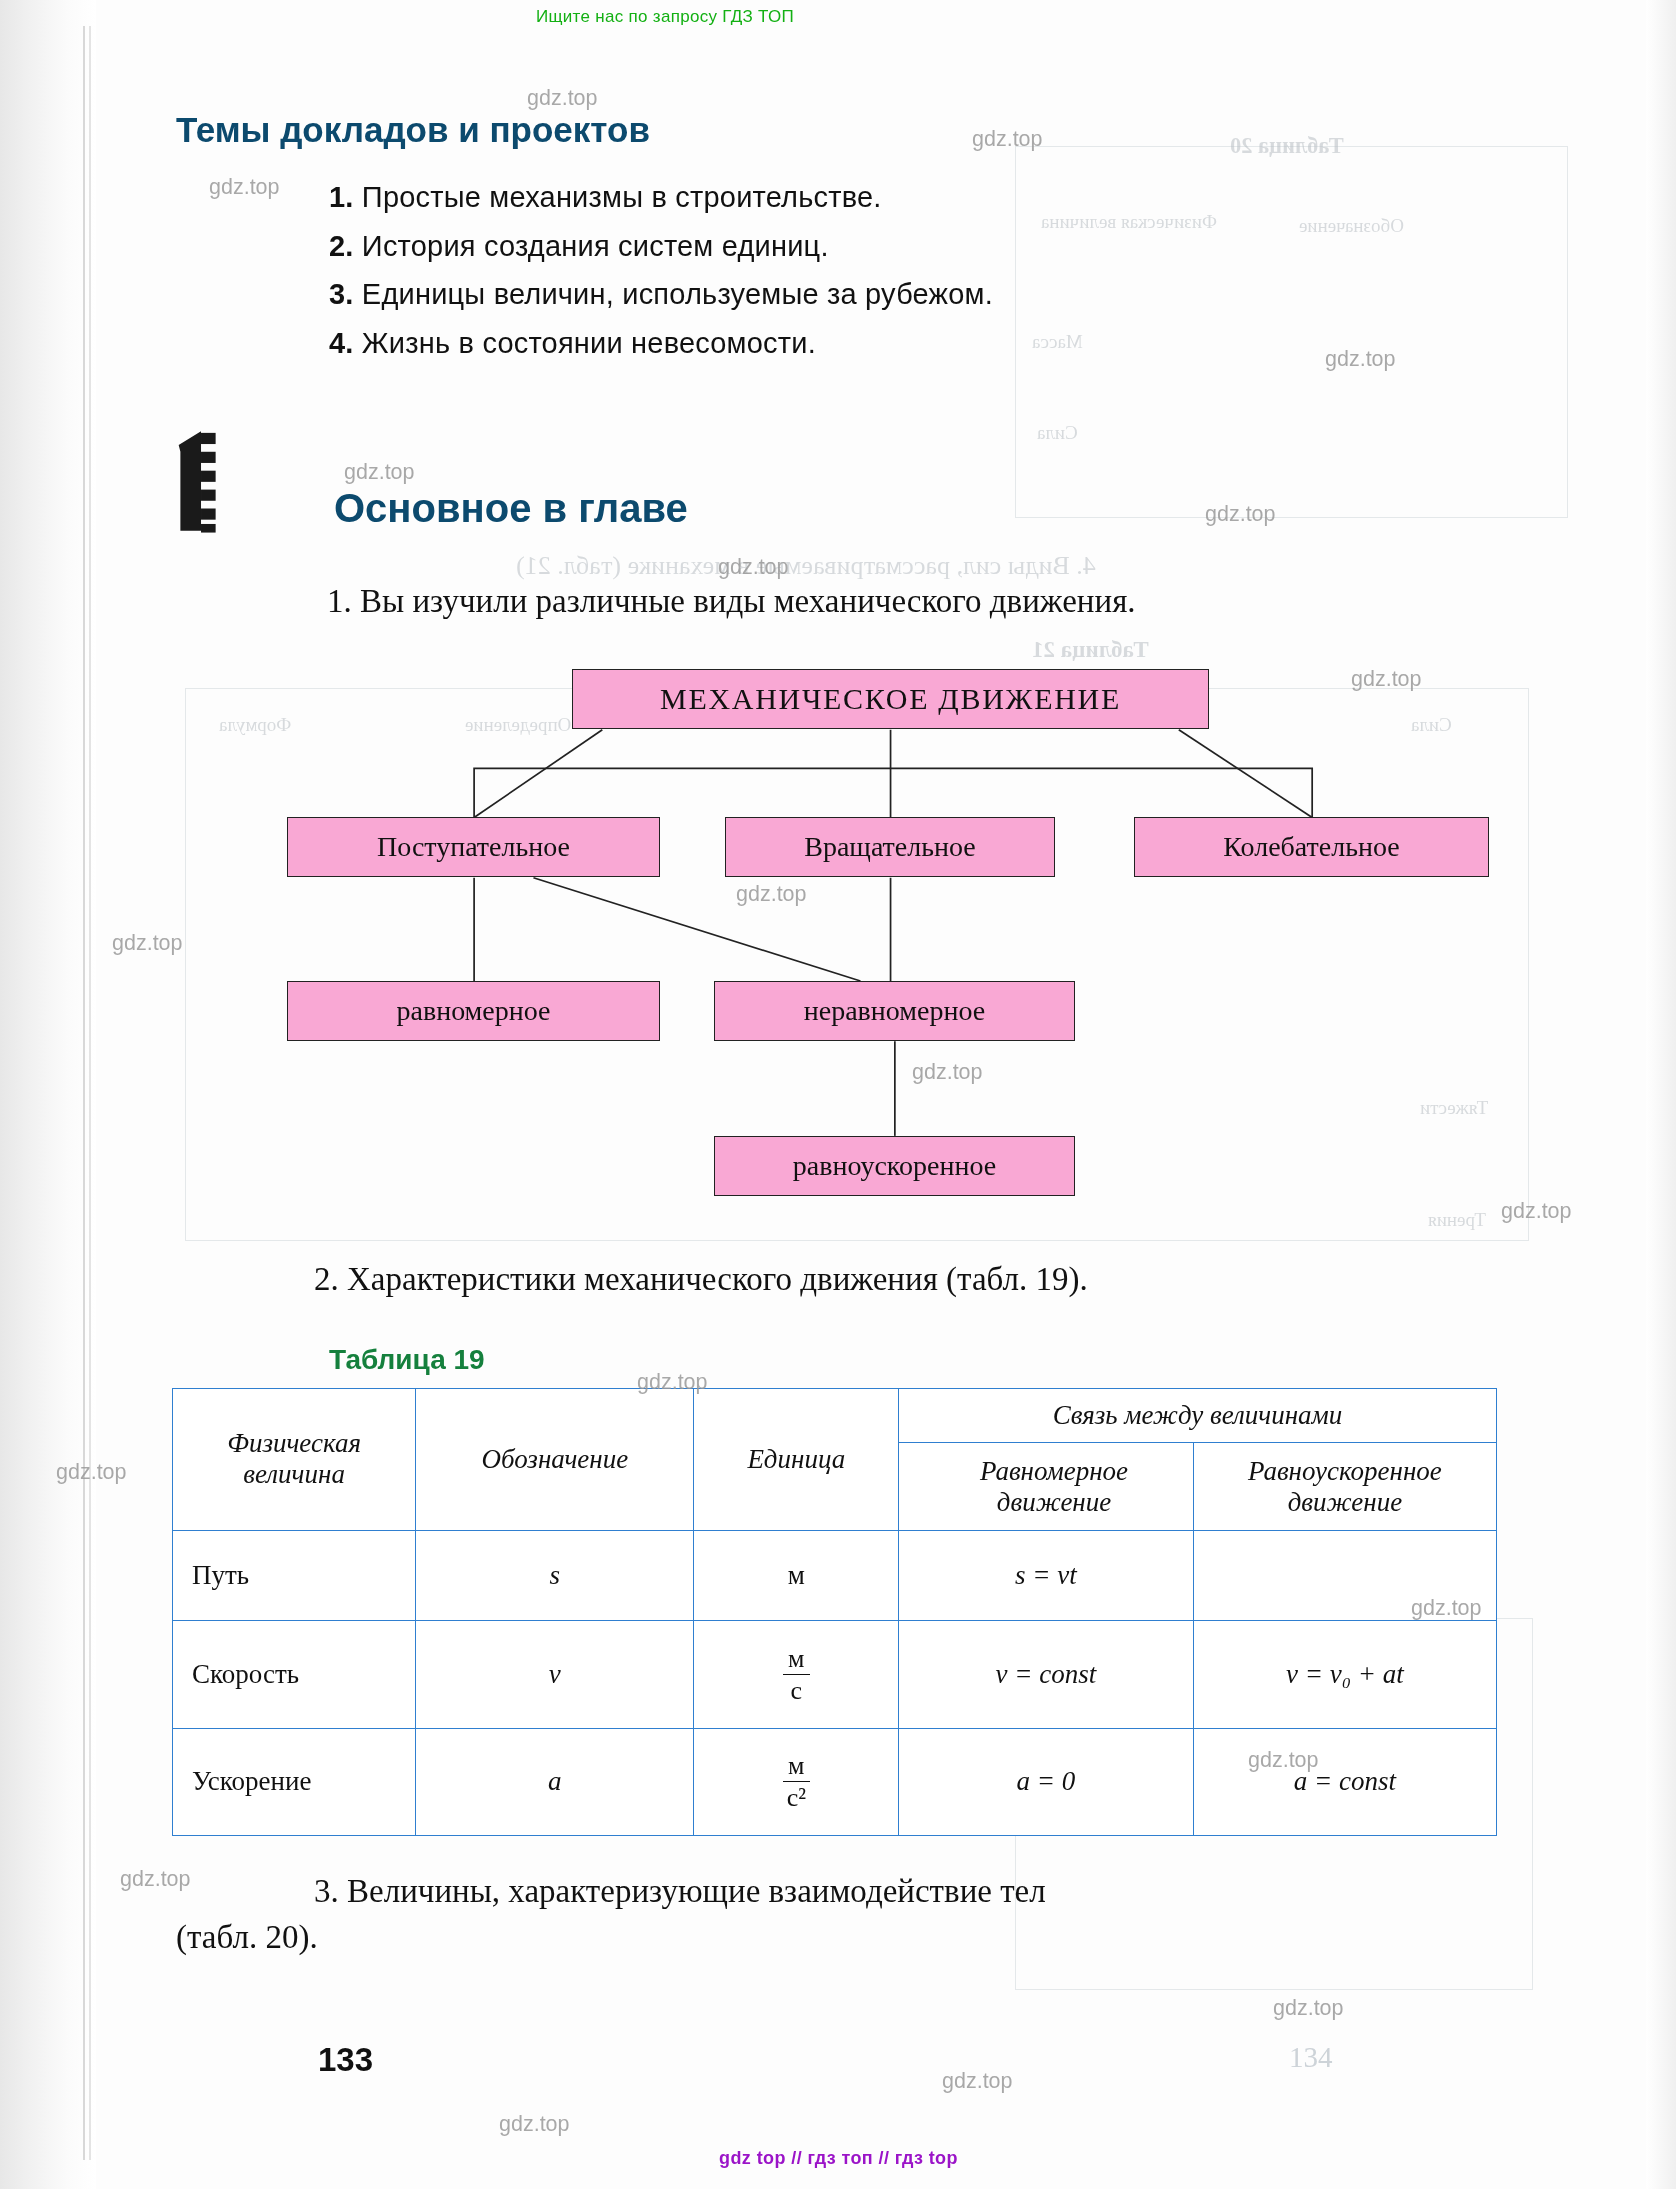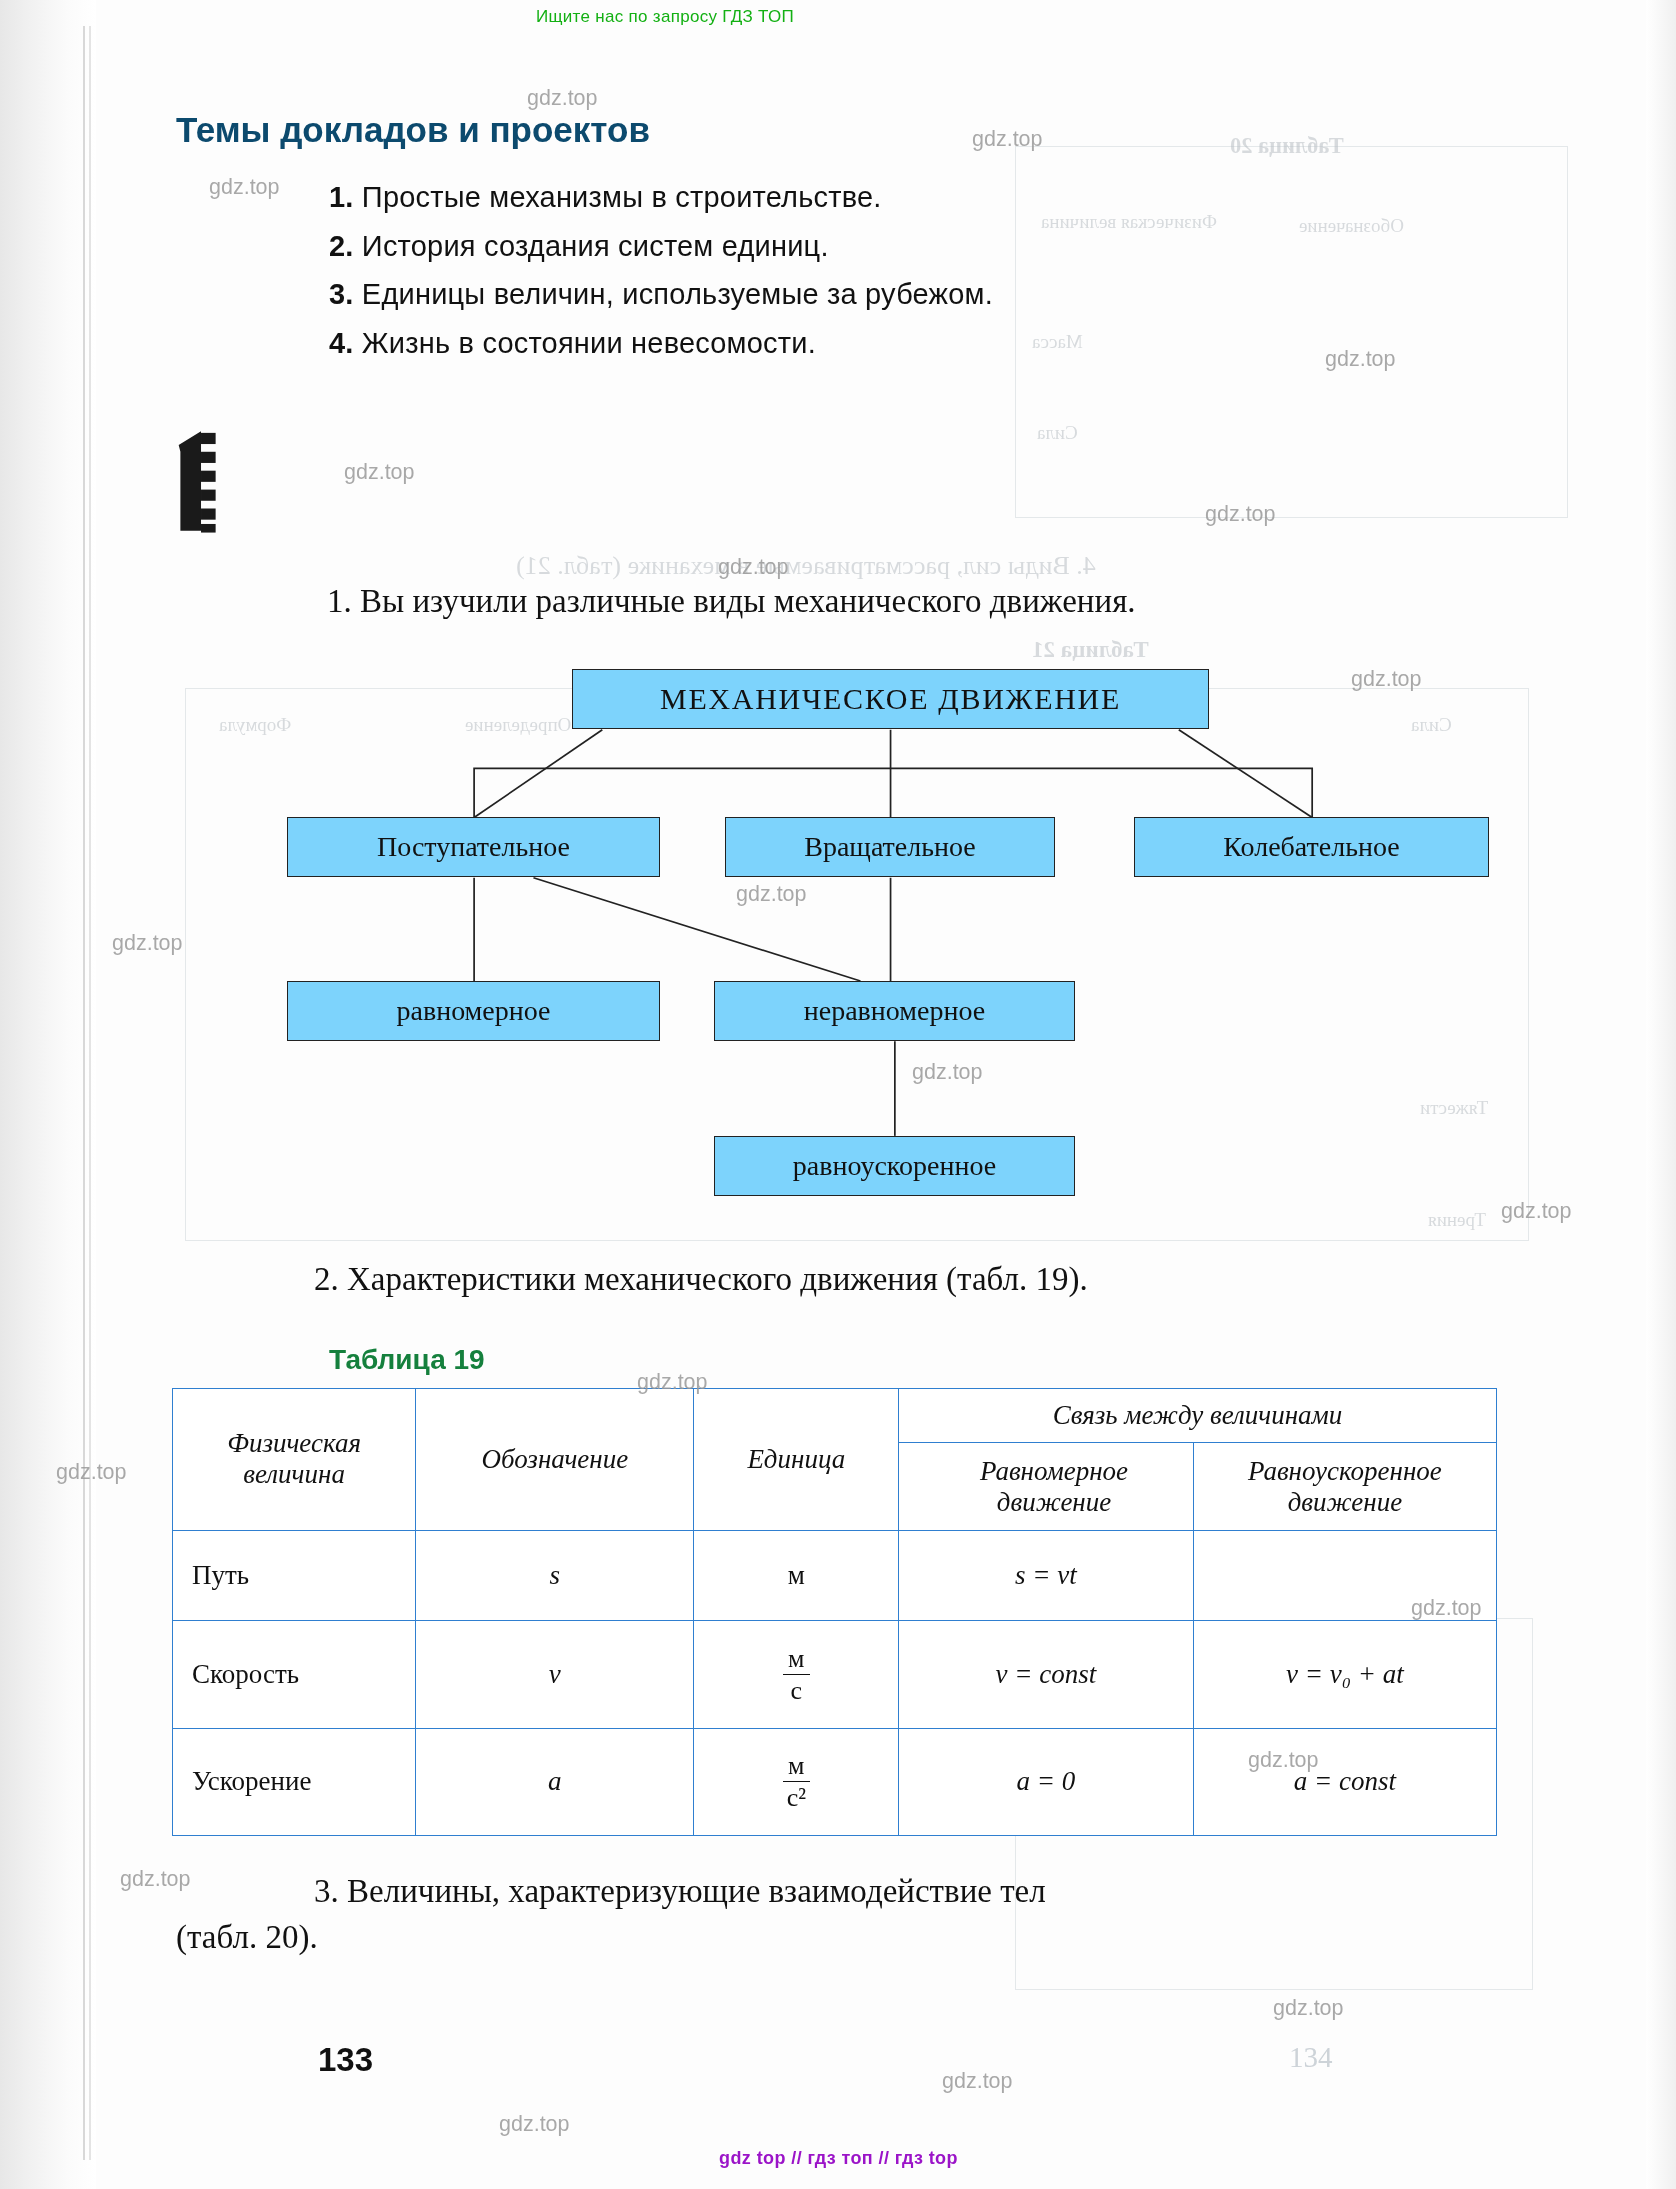--- a/index.html
+++ b/index.html
@@ -154,21 +154,21 @@
     font-size: 28px;
     font-weight: bold;
     color: #15803d;
   }
 
   
   .flow { position: absolute; left: 0; top: 0; width: 1677px; height: 2190px; }
   .node {
     position: absolute;
     border: 1.7px solid #222;
-    background: #7dd3fc;
+    background: #f9a8d4;
     display: flex;
     align-items: center;
     justify-content: center;
     font-family: "Liberation Serif", serif;
     color: #111;
     box-sizing: border-box;
   }
   .node.top   { left: 572px; top: 669px;  width: 637px; height: 60px; font-size: 30px; letter-spacing: 1.7px; }
   .node.n1    { left: 287px; top: 817px;  width: 373px; height: 60px; font-size: 28px; }
   .node.n2    { left: 725px; top: 817px;  width: 330px; height: 60px; font-size: 28px; }
@@ -263,20 +263,21 @@
     <svg width="64" height="110" viewBox="0 0 74 128">
       <path d="M18 22 L44 6 L44 122 L20 122 L20 30 Z" fill="#1a1a1a"></path>
       <rect x="44" y="8" width="17" height="13" fill="#1a1a1a"></rect>
       <rect x="44" y="30" width="17" height="13" fill="#1a1a1a"></rect>
       <rect x="44" y="52" width="17" height="13" fill="#1a1a1a"></rect>
       <rect x="44" y="74" width="17" height="13" fill="#1a1a1a"></rect>
       <rect x="44" y="96" width="17" height="13" fill="#1a1a1a"></rect>
       <rect x="44" y="114" width="17" height="10" fill="#1a1a1a"></rect>
     </svg>
   </div>
+  <h1 class="section-title main-title">Основное в главе</h1>
 
   <div class="para p1">1. Вы изучили различные виды механического движения.</div>
   <div class="para p2">2. Характеристики механического движения (табл. 19).</div>
   <div class="para p3a">3. Величины,   характеризующие   взаимодействие   тел</div>
   <div class="para p3b">(табл. 20).</div>
 
   <div class="table-caption">Таблица 19</div>
 
   <div class="flow">
     <svg width="1677" height="2190" style="position:absolute;left:0;top:0;" viewBox="0 0 1949 2545">

